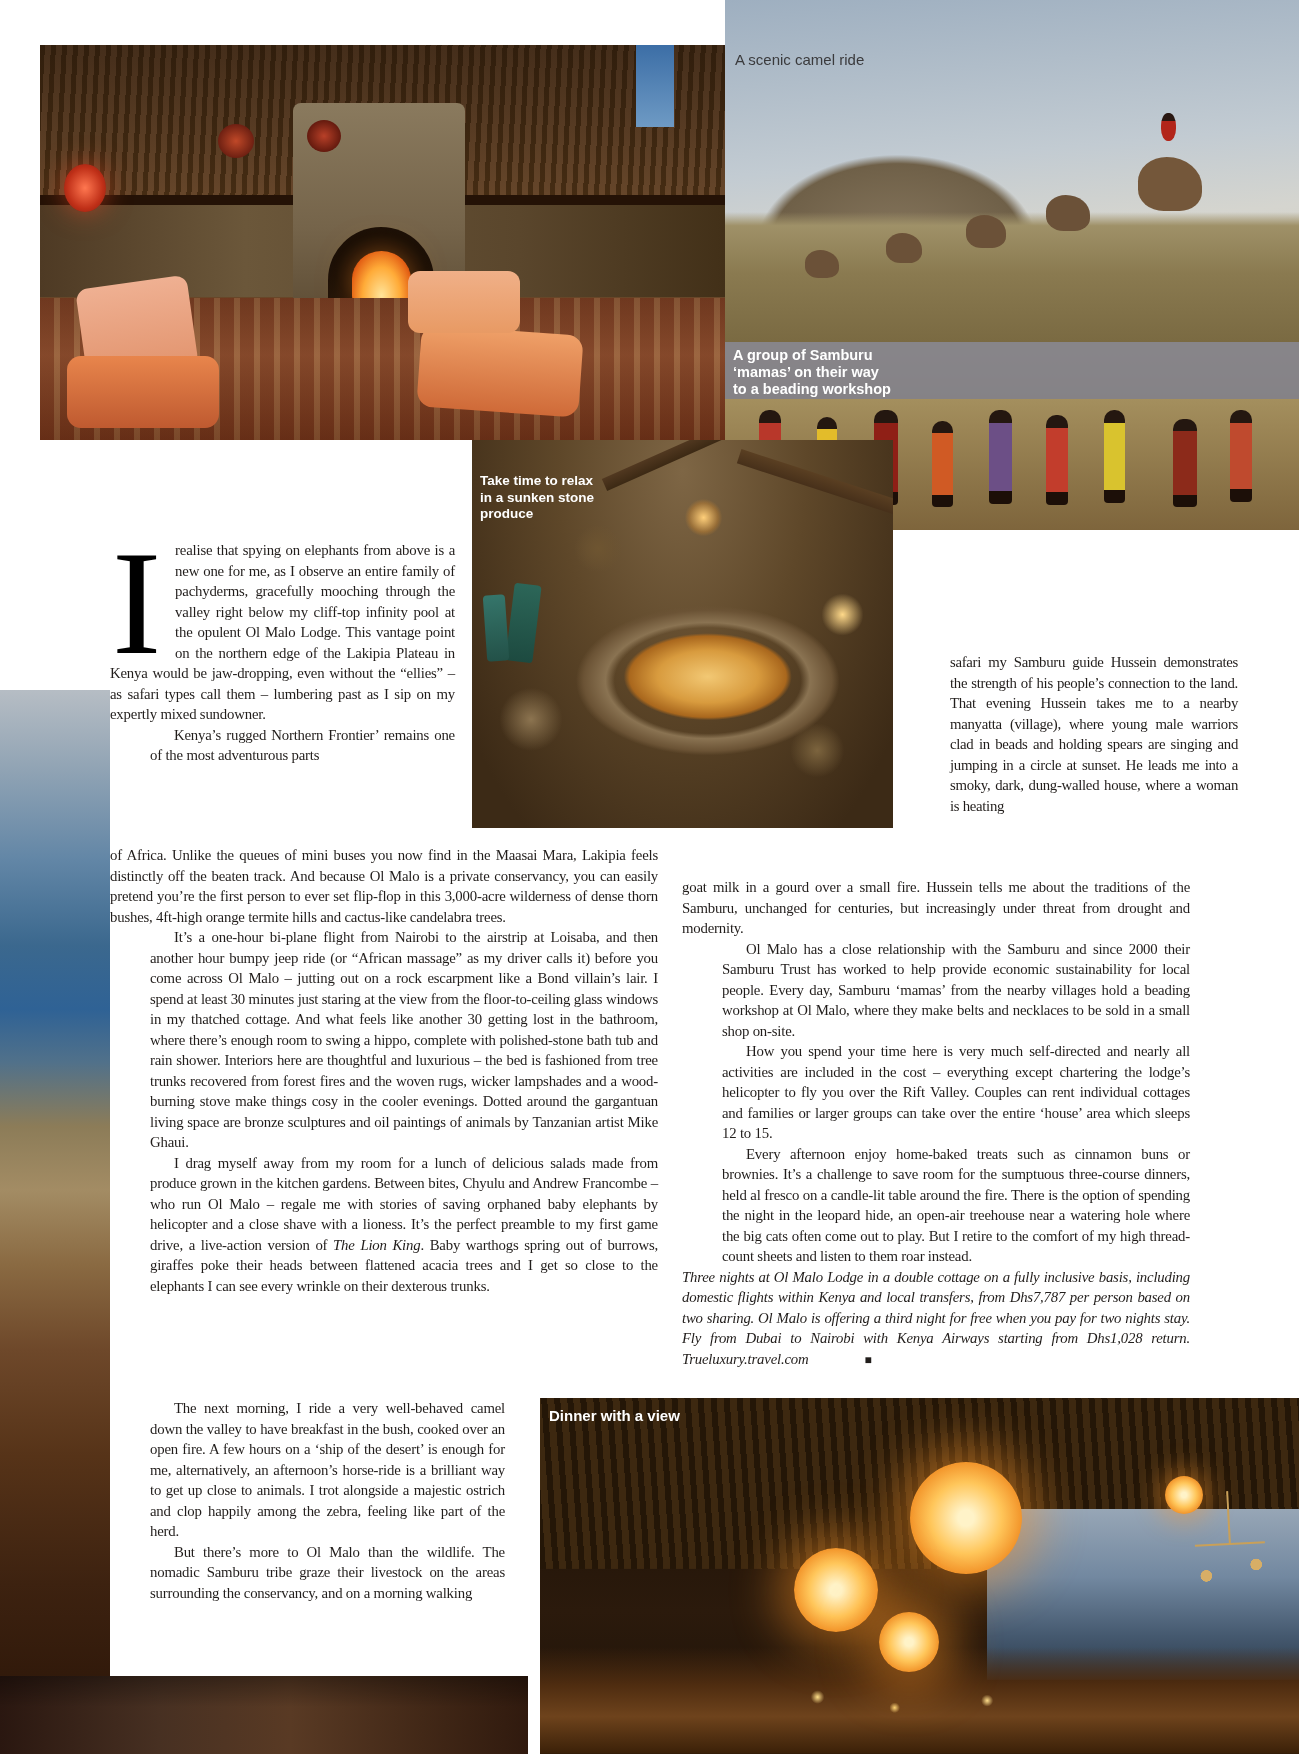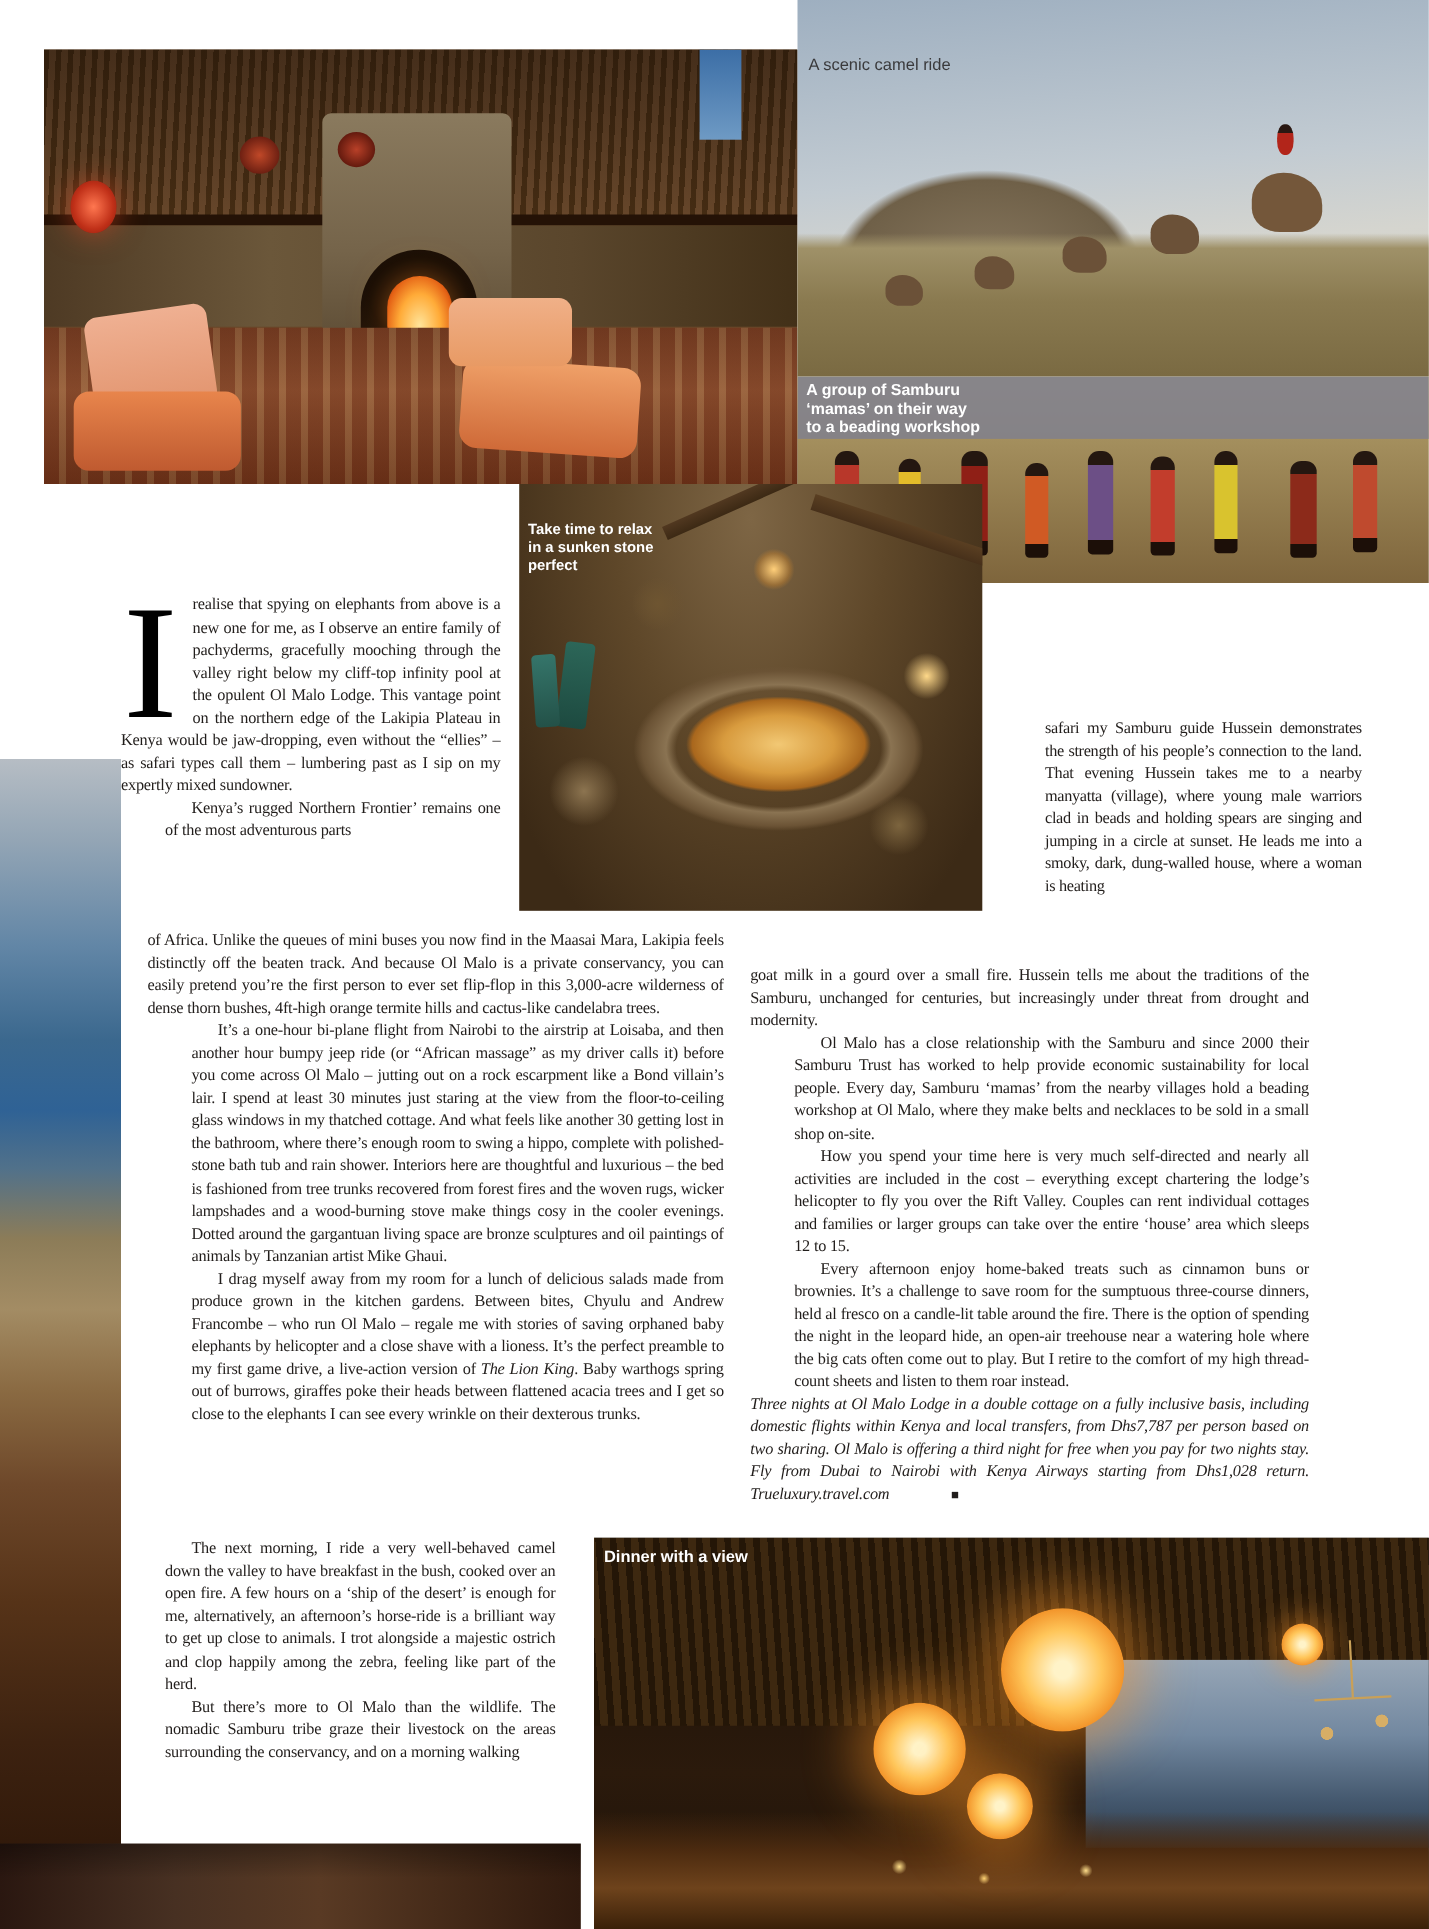--- a/index.html
+++ b/index.html
@@ -133,21 +133,21 @@
       linear-gradient(#c9a058,#c9a058) 0 48%/100% 2px no-repeat; }
   .caption-dinner { position:absolute; left:9px; top:9px;
     font:700 15px/18px "Liberation Sans", sans-serif; color:#fff; }
 
   
   .colblock { position:absolute; font-family:"Liberation Serif", serif; font-size:14.8px;
     line-height:20.5px; color:#211d1b; text-align:justify; letter-spacing:-0.2px; }
   .colblock p { margin:0; }
   .colblock p.ind { text-indent:24px;margin-left:40px; }
   .left-a { left:110px; top:540px; width:345px; }
-  .left-b { left:110px; top:845px; width:548px;padding-left:24px; }
+  .left-b { left:110px; top:845px; width:548px; }
   .left-c { left:110px; top:1398px; width:395px; }
   .right-a { left:950px; top:652px; width:288px; letter-spacing:-0.3px; }
   .right-b { left:682px; top:877px; width:508px; }
   .dropcap { float:left; font-family:"Liberation Serif", serif; font-size:148px; line-height:0.8;
     padding:4px 14px 0 2px; color:#000; }
   .booking { font-style:italic; }
   .endmark { font-style:normal; font-size:12px; margin-left:56px; letter-spacing:0; }
 </style>
 </head>
 <body>
@@ -203,21 +203,21 @@
   </div>
 
   <div class="photo photo-bathtub">
     <div class="decor towel-1"></div>
     <div class="decor towel-2"></div>
     <div class="decor bath-beam-1"></div>
     <div class="decor bath-beam-2"></div>
     <div class="caption-bath">
       <span>Take time to relax</span>
       <span>in a sunken stone</span>
-      <span>perfect</span>
+      <span>produce</span>
     </div>
   </div>
 
   <div class="photo photo-dinner">
     <div class="decor lantern lantern-1"></div>
     <div class="decor lantern lantern-2"></div>
     <div class="decor lantern lantern-3"></div>
     <div class="decor lantern lantern-4"></div>
     <div class="decor hang-scale"></div>
     <div class="caption-dinner">Dinner with a view</div>

